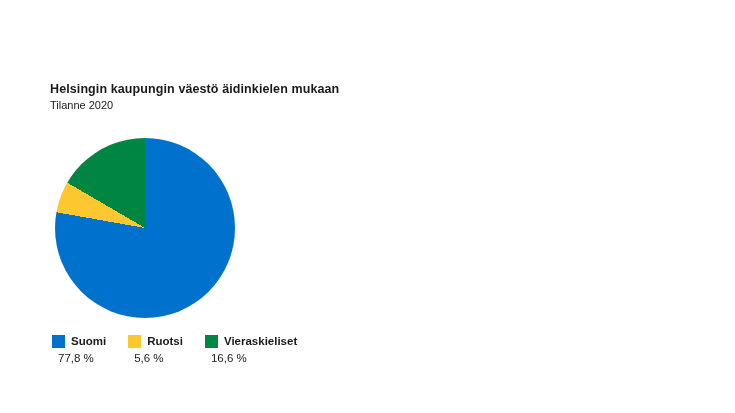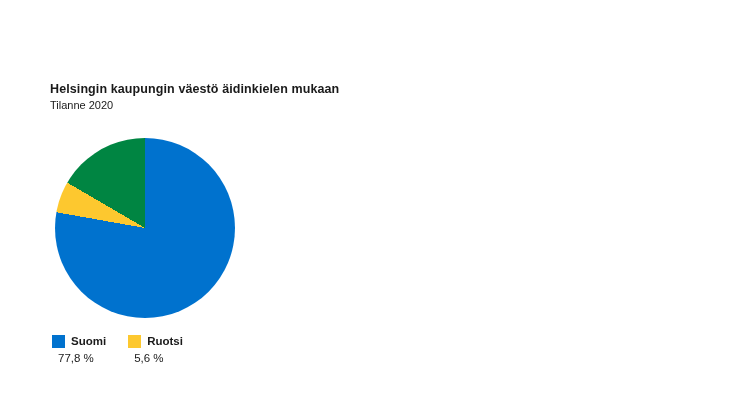--- a/index.html
+++ b/index.html
@@ -113,20 +113,27 @@
       </div>
 
       <div class="legend-item">
         <div class="legend-row">
           <span class="legend-swatch" style="background: rgb(253, 200, 47);"></span>
           <span class="legend-label">Ruotsi</span>
         </div>
         <span class="legend-value">5,6 %</span>
       </div>
 
+      <div class="legend-item">
+        <div class="legend-row">
+          <span class="legend-swatch" style="background: rgb(0, 133, 66);"></span>
+          <span class="legend-label">Vieraskieliset</span>
+        </div>
+        <span class="legend-value">16,6 %</span>
+      </div>
     </div>
   </div>
 
   <div class="panel panel-right">
 
     
     
 
     
 

